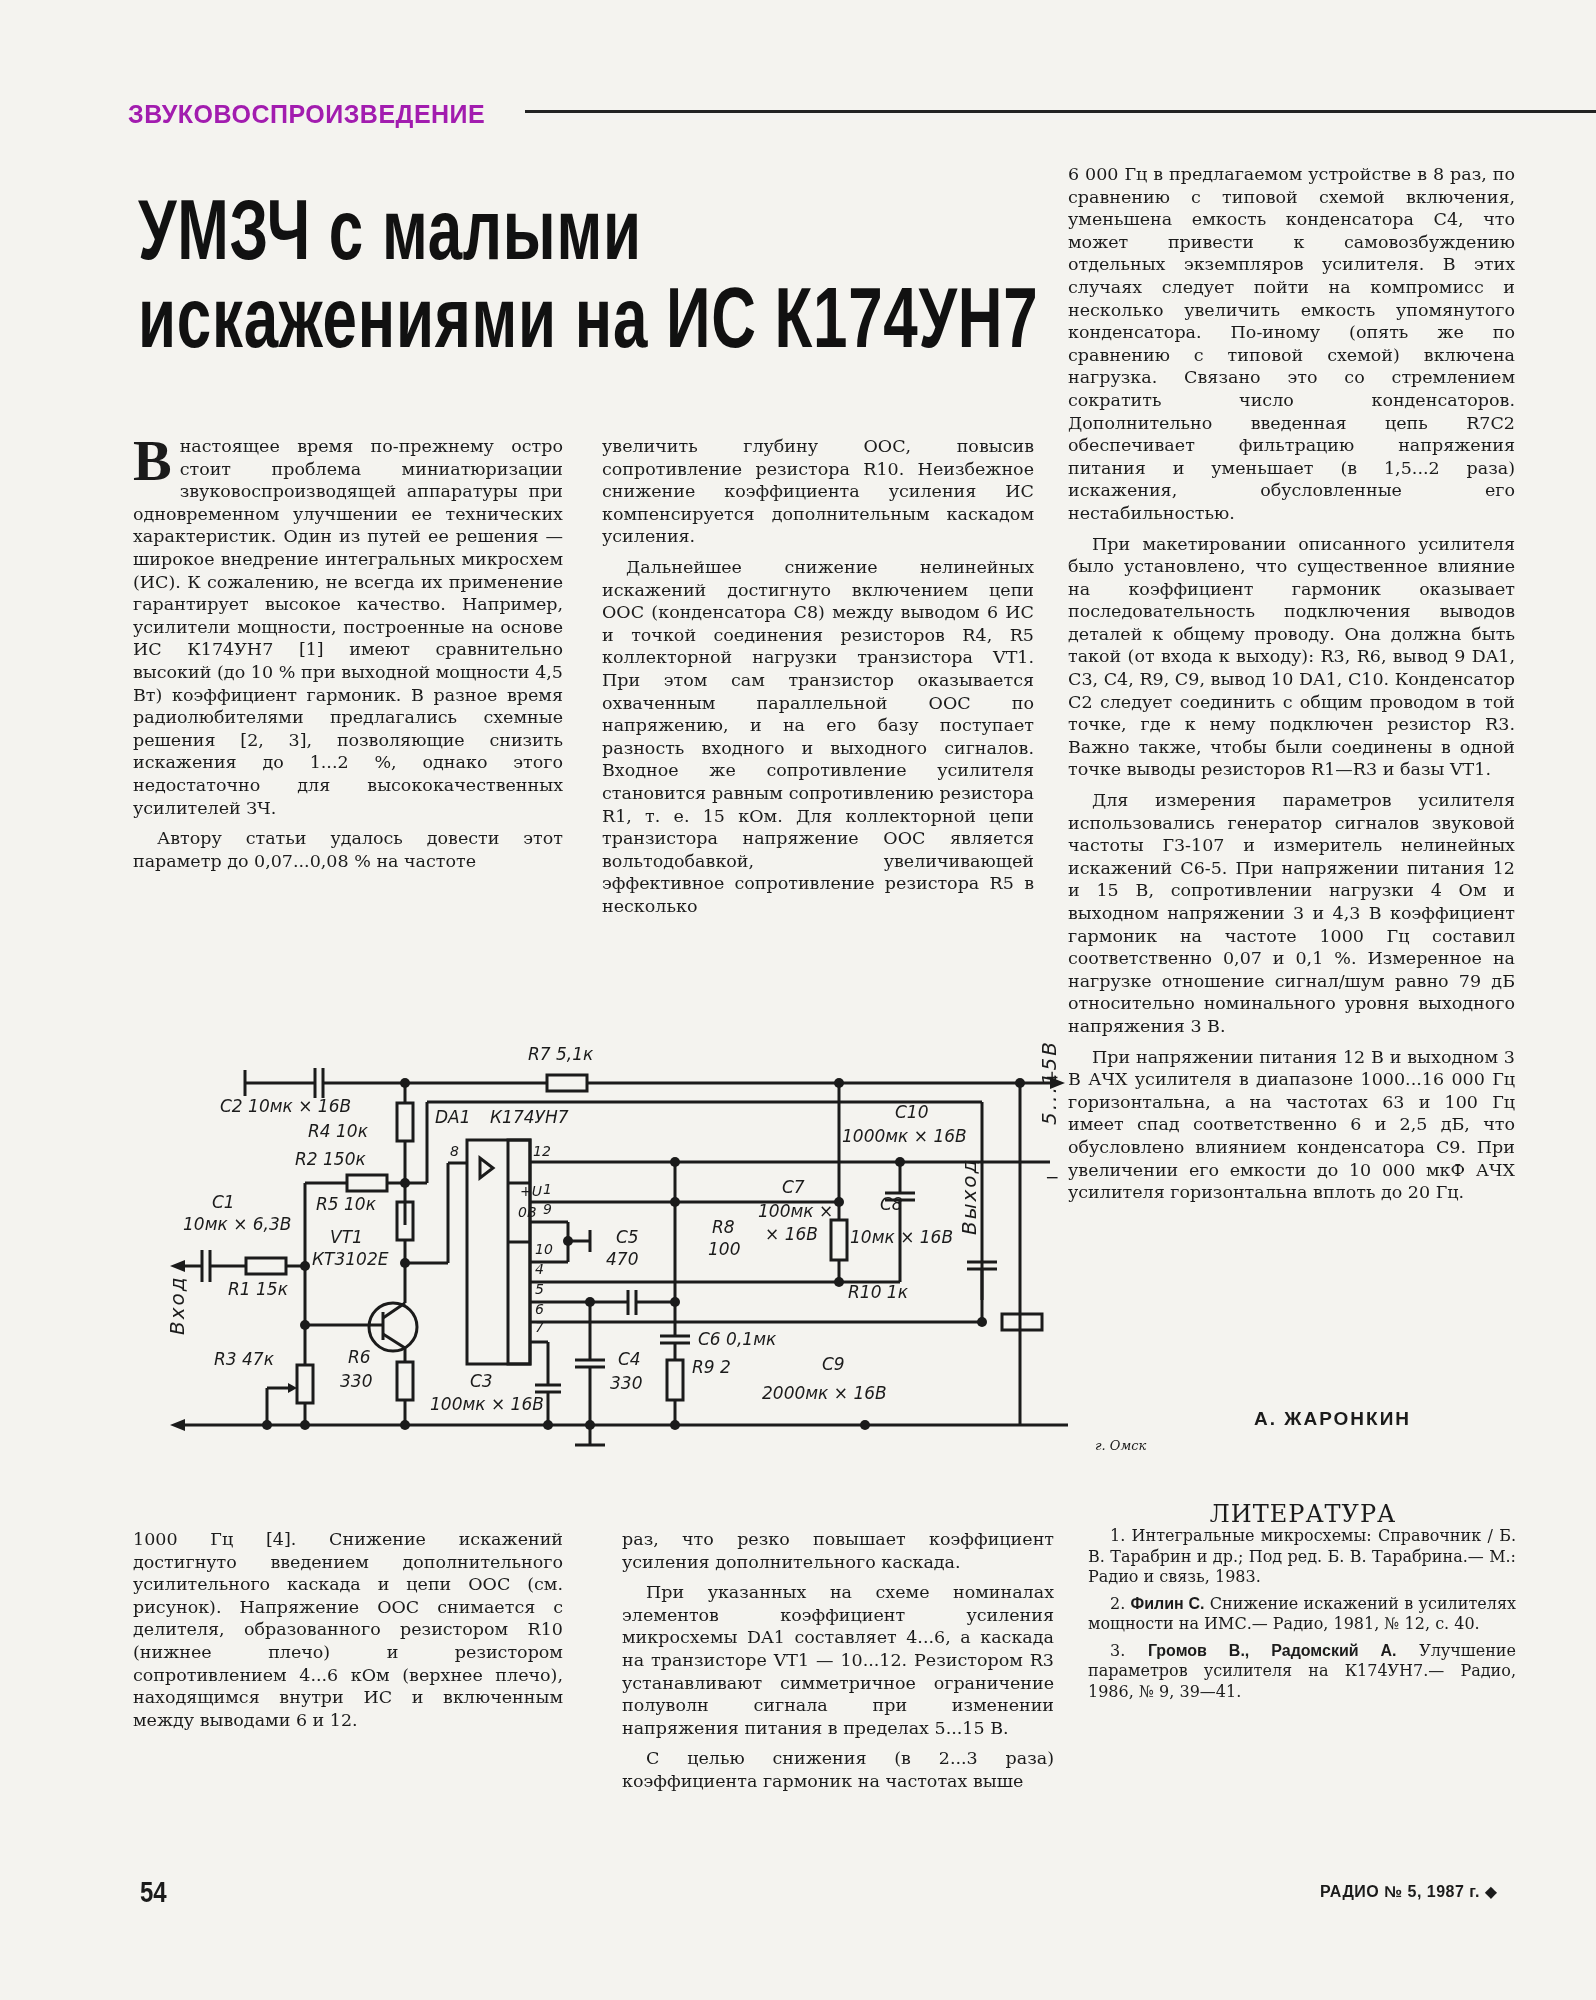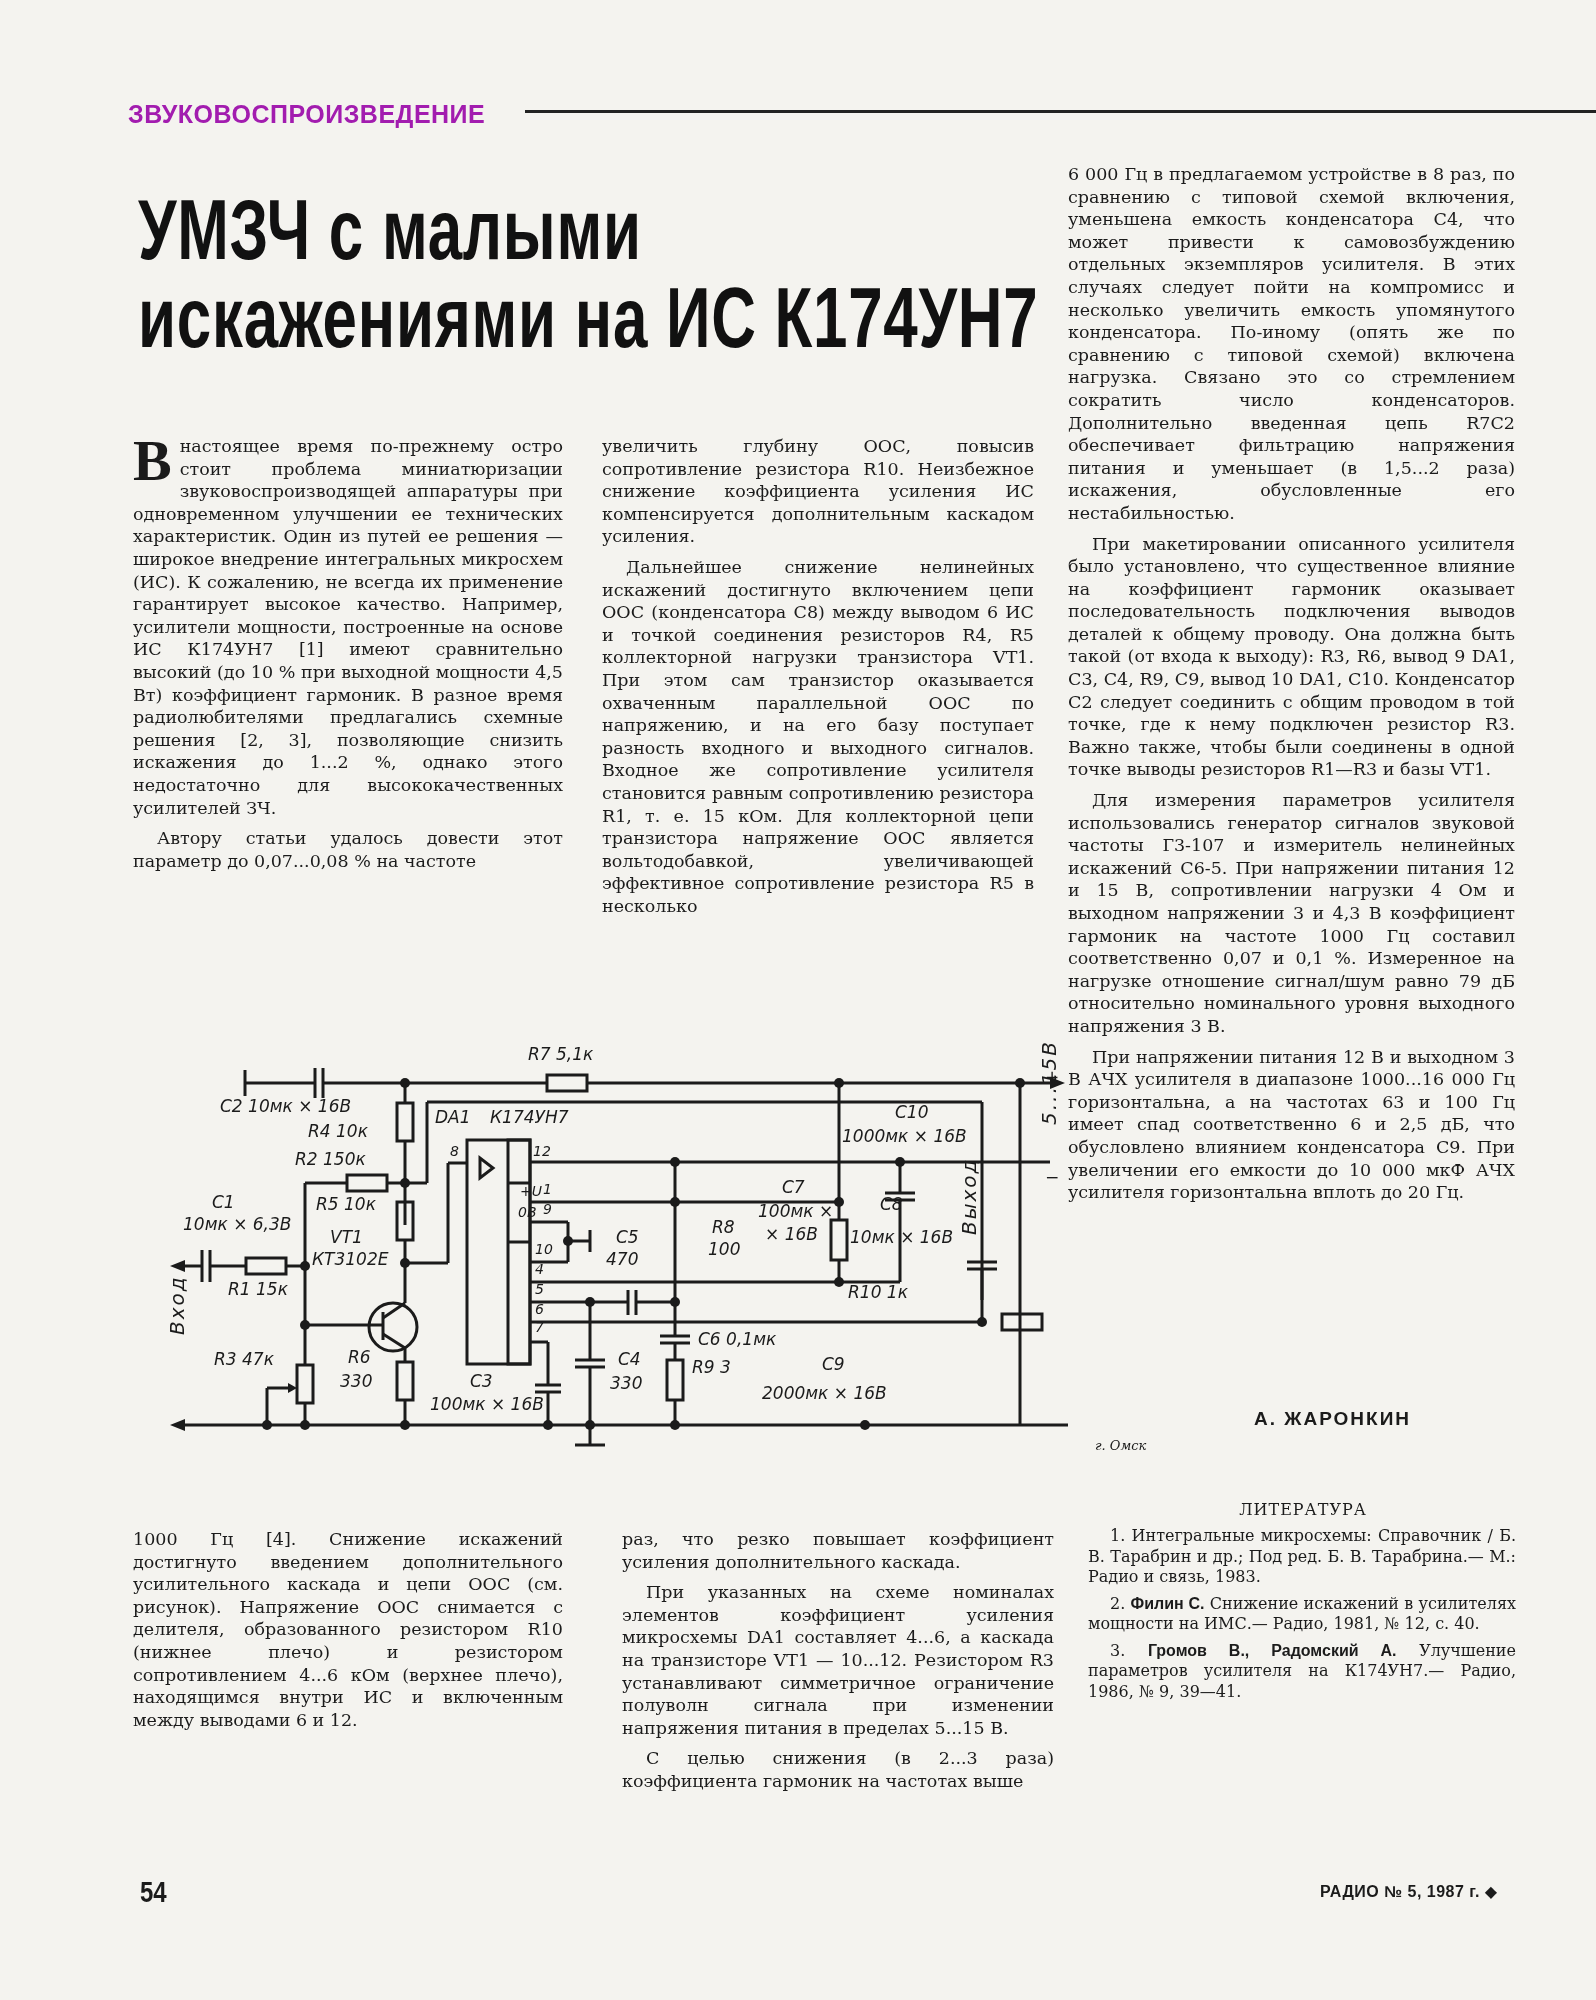--- a/index.html
+++ b/index.html
@@ -12,21 +12,21 @@
   .col p{margin:0 0 8px 0;text-indent:24px;}
   .col p.noindent{text-indent:0;}
   .dropcap{float:left;font-family:"Liberation Serif","DejaVu Serif",serif;font-weight:bold;font-size:58px;line-height:44px;margin:4px 8px 0 0;}
   #col1{left:133px;top:435px;width:430px;}
   #col2{left:602px;top:435px;width:432px;}
   #col3{left:1068px;top:163px;width:447px;}
   #col1b{left:133px;top:1528px;width:430px;}
   #col2b{left:622px;top:1528px;width:432px;}
   .author{position:absolute;left:1150px;top:1408px;width:365px;text-align:center;font-family:"Liberation Sans","DejaVu Sans",sans-serif;font-weight:bold;font-size:19px;letter-spacing:2px;}
   .city{position:absolute;left:1095px;top:1438px;font-style:italic;font-size:13px;}
-  .refs-title{position:absolute;left:1088px;top:1500px;width:430px;text-align:center;font-size:16px;letter-spacing:1px;}
+  .refs-title{position:absolute;left:1088px;top:1500px;width:430px;text-align:center;font-size:24px;letter-spacing:1px;}
   .refs{position:absolute;left:1088px;top:1526px;width:428px;font-size:16px;line-height:20.5px;text-align:justify;}
   .refs p{margin:0 0 6px 0;text-indent:22px;}
   .refs b{font-family:"Liberation Sans","DejaVu Sans",sans-serif;font-weight:bold;}
   .page-num{position:absolute;left:140px;top:1875px;font-family:"Liberation Sans","DejaVu Sans",sans-serif;font-weight:bold;font-size:30px;transform:scaleX(0.8);transform-origin:left top;}
   .footer{position:absolute;left:1320px;top:1882px;font-family:"Liberation Sans","DejaVu Sans",sans-serif;font-weight:bold;font-size:16px;letter-spacing:0.5px;}
   .schematic{position:absolute;left:150px;top:1040px;width:930px;height:420px;}
   .schematic .w{stroke:#1b1b1b;stroke-width:3;fill:none;}
   .schematic .d{fill:#1b1b1b;}
 </style>
 </head>
@@ -236,21 +236,21 @@
   <span class="sl" style="left:214px;top:1350px">R3  47к</span>
   <span class="sl" style="left:348px;top:1348px">R6</span>
   <span class="sl" style="left:340px;top:1372px">330</span>
   <span class="sl" style="left:470px;top:1372px">C3</span>
   <span class="sl" style="left:430px;top:1395px">100мк × 16В</span>
   <span class="sl" style="left:618px;top:1350px">C4</span>
   <span class="sl" style="left:610px;top:1374px">330</span>
   <span class="sl" style="left:616px;top:1228px">C5</span>
   <span class="sl" style="left:606px;top:1250px">470</span>
   <span class="sl" style="left:698px;top:1330px">C6  0,1мк</span>
-  <span class="sl" style="left:692px;top:1358px">R9  3</span>
+  <span class="sl" style="left:692px;top:1358px">R9  2</span>
   <span class="sl" style="left:712px;top:1218px">R8</span>
   <span class="sl" style="left:708px;top:1240px">100</span>
   <span class="sl" style="left:782px;top:1178px">C7</span>
   <span class="sl" style="left:758px;top:1202px">100мк ×</span>
   <span class="sl" style="left:765px;top:1225px">× 16В</span>
   <span class="sl" style="left:880px;top:1195px">C8</span>
   <span class="sl" style="left:850px;top:1228px">10мк × 16В</span>
   <span class="sl" style="left:822px;top:1355px">C9</span>
   <span class="sl" style="left:762px;top:1384px">2000мк × 16В</span>
   <span class="sl" style="left:895px;top:1103px">C10</span>

